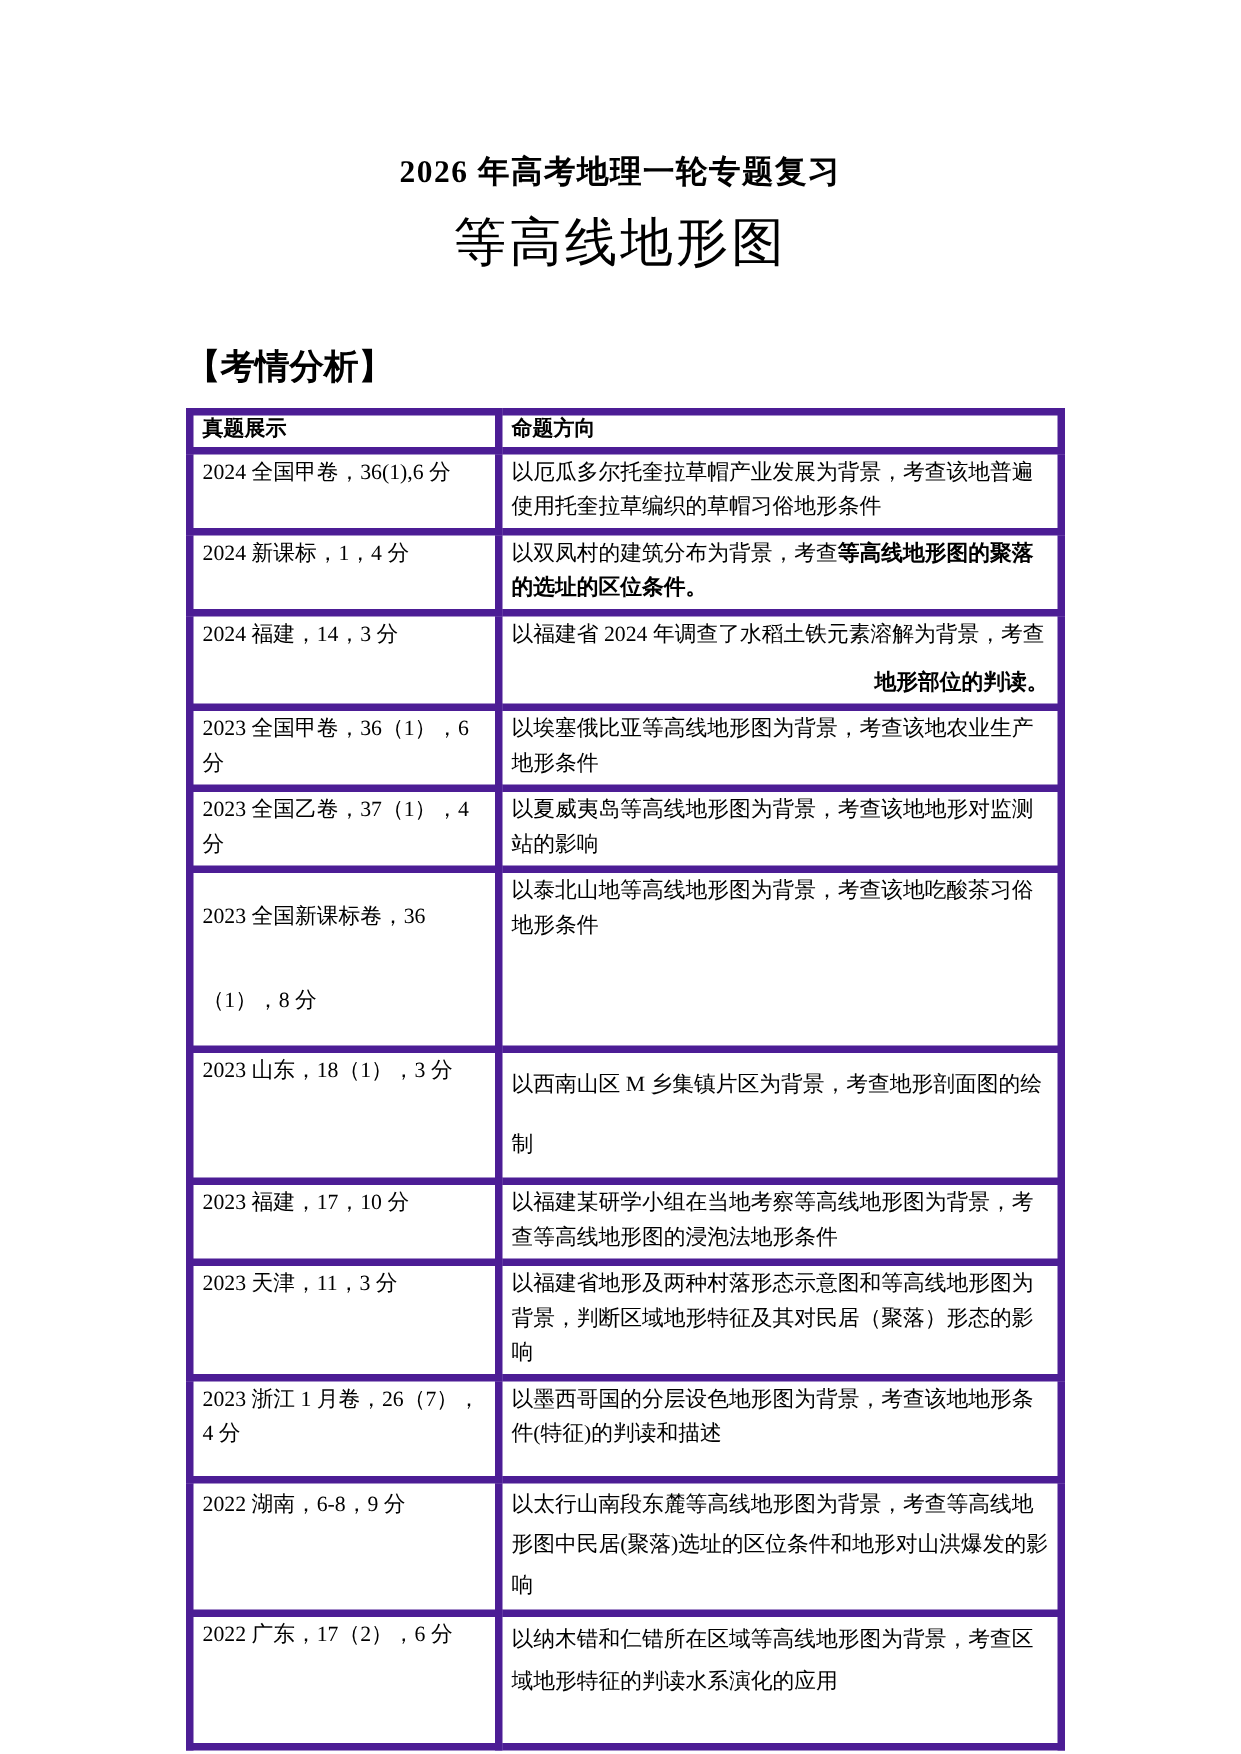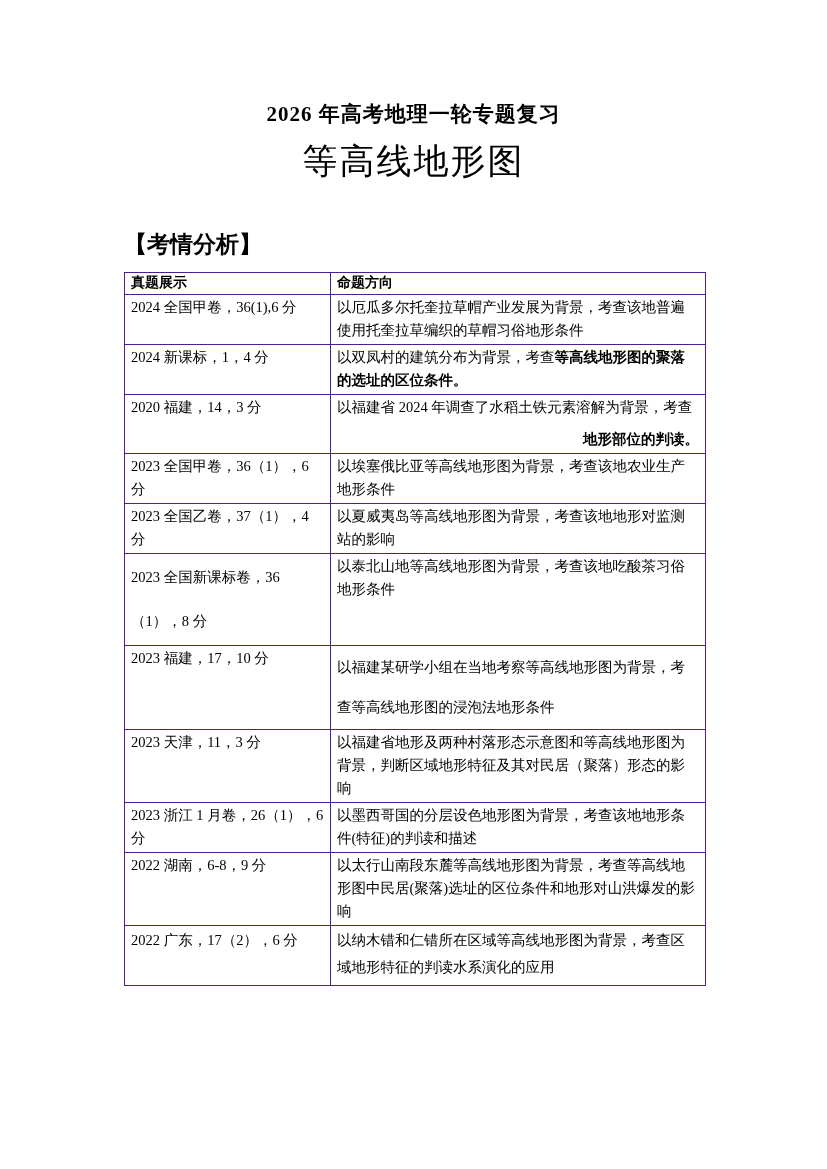--- a/index.html
+++ b/index.html
@@ -39,21 +39,21 @@
   }
   table.analysis {
     border-collapse: collapse;
     margin-left: 124px;
     width: 581px;
     table-layout: fixed;
   }
   col.exam-col { width: 206px; }
   col.dir-col  { width: 375px; }
   th, td {
-    border: 1px solid #4c1d95;
+    border: 5px solid #4c1d95;
     vertical-align: top;
     text-align: left;
     padding: 1px 6px 2px 6px;
     font-size: 14.5px;
     line-height: 23px;
     word-break: break-all;
   }
   th {
     font-weight: bold;
     font-size: 14px;
@@ -70,21 +70,21 @@
   tbody tr:nth-child(5)  { height: 46px; }
   tbody tr:nth-child(6)  { height: 87px; }
   tbody tr:nth-child(7)  { height: 67px; }
   tbody tr:nth-child(8)  { height: 46px; }
   tbody tr:nth-child(9)  { height: 46px; }
   tbody tr:nth-child(10) { height: 68px; margin-left: 12px; }
   tbody tr:nth-child(11) { height: 60px; }
   tbody tr:nth-child(12) { height: 89px; }
   tbody tr:nth-child(13) { height: 45px; }
 
-  tbody tr:nth-child(6) td:first-child { line-height: 44px; }
+  tbody tr:nth-child(6) td:first-child { line-height: 56px; }
   tbody tr:nth-child(7) td:last-child  { line-height: 40px; }
   tbody tr:nth-child(11) td            { line-height: 27px; }
   tbody tr:nth-child(12) td:last-child { line-height: 28px; }
 </style>
 </head>
 <body>
 
 <div class="page">
 
   <div class="doc-title-sub">2026 年高考地理一轮专题复习</div>
@@ -111,21 +111,21 @@
             <div class="par"><span>以厄瓜多尔托奎拉草帽产业发展为背景，考查该地普遍使用托奎拉草编织的草帽习俗地形条件</span></div>
           </td>
         </tr>
         <tr>
           <td>2024 新课标，1，4 分</td>
           <td>
             <div class="par"><span>以双凤村的建筑分布为背景，考查</span><span class="bold">等高线地形图的聚落的选址的区位条件。</span></div>
           </td>
         </tr>
         <tr>
-          <td>2020 福建，14，3 分</td>
+          <td>2024 福建，14，3 分</td>
           <td>
             <div class="par"><span>以福建省 2024 年调查了水稻土铁元素溶解为背景，考查</span></div>
             <div class="par"><span class="bold">地形部位的判读。</span></div>
           </td>
         </tr>
         <tr>
           <td>2023 全国甲卷，36（1），6 分</td>
           <td>
             <div class="par"><span>以埃塞俄比亚等高线地形图为背景，考查该地农业生产地形条件</span></div>
           </td>
@@ -136,33 +136,39 @@
             <div class="par"><span>以夏威夷岛等高线地形图为背景，考查该地地形对监测站的影响</span></div>
           </td>
         </tr>
         <tr>
           <td>2023 全国新课标卷，36（1），8 分</td>
           <td>
             <div class="par"><span>以泰北山地等高线地形图为背景，考查该地吃酸茶习俗地形条件</span></div>
           </td>
         </tr>
         <tr>
+          <td>2023 山东，18（1），3 分</td>
+          <td>
+            <div class="par"><span>以西南山区 M 乡集镇片区为背景，考查地形剖面图的绘制</span></div>
+          </td>
+        </tr>
+        <tr>
           <td>2023 福建，17，10 分</td>
           <td>
             <div class="par"><span>以福建某研学小组在当地考察等高线地形图为背景，考查等高线地形图的浸泡法地形条件</span></div>
           </td>
         </tr>
         <tr>
           <td>2023 天津，11，3 分</td>
           <td>
             <div class="par"><span>以福建省地形及两种村落形态示意图和等高线地形图为背景，判断区域地形特征及其对民居（聚落）形态的影响</span></div>
           </td>
         </tr>
         <tr>
-          <td>2023 浙江 1 月卷，26（1），6 分</td>
+          <td>2023 浙江 1 月卷，26（7），4 分</td>
           <td>
             <div class="par"><span>以墨西哥国的分层设色地形图为背景，考查该地地形条件(特征)的判读和描述</span></div>
           </td>
         </tr>
         <tr>
           <td>2022 湖南，6-8，9 分</td>
           <td>
             <div class="par"><span>以太行山南段东麓等高线地形图为背景，考查等高线地形图中民居(聚落)选址的区位条件和地形对山洪爆发的影响</span></div>
           </td>
         </tr>

